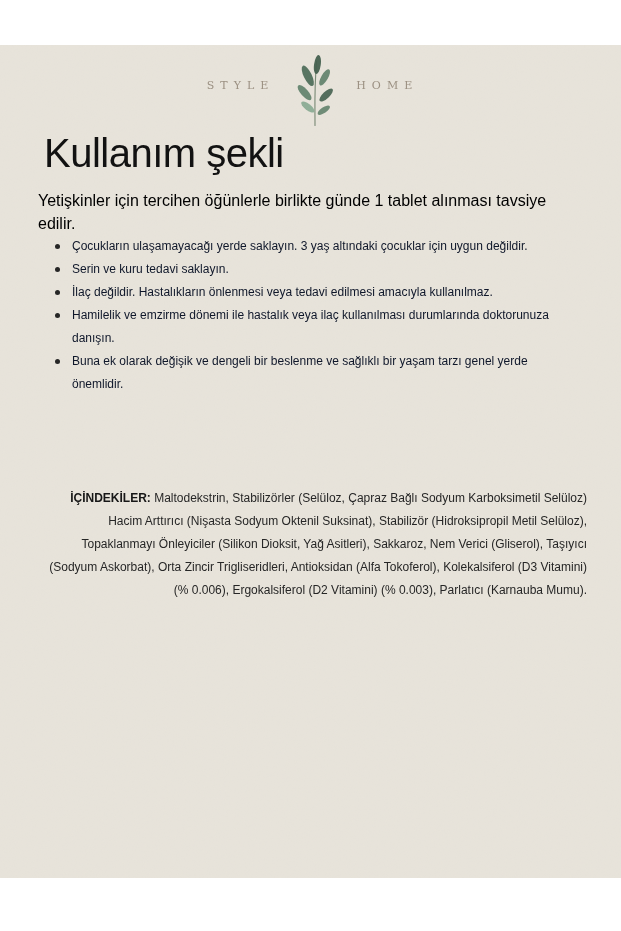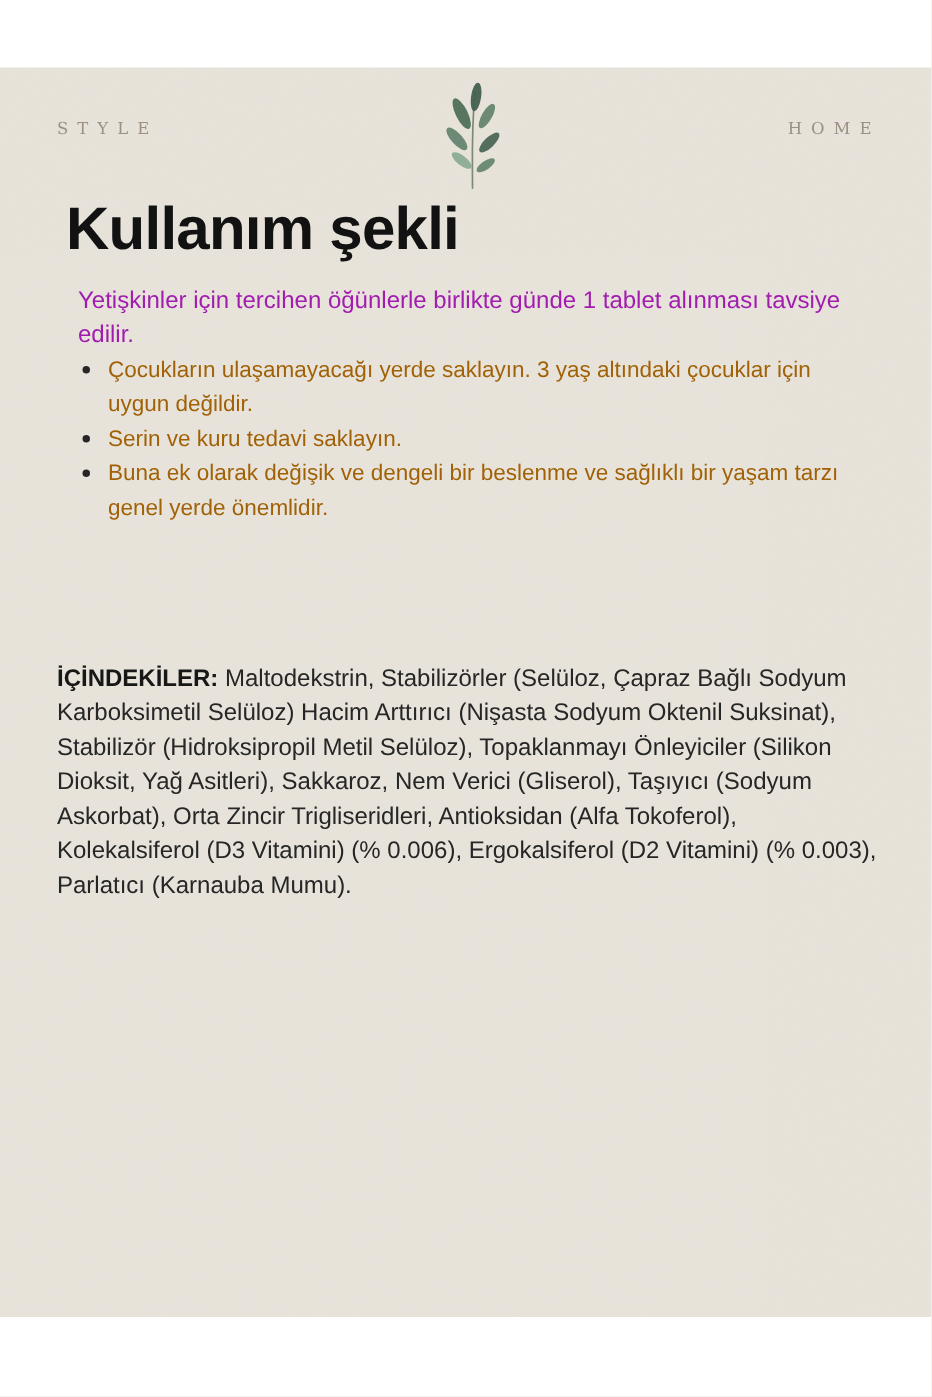--- a/index.html
+++ b/index.html
@@ -23,74 +23,75 @@
     position:absolute;inset:0;width:100%;height:100%;
     pointer-events:none;opacity:.5;
   }
   .content{position:relative;}
   
   .logo{
     margin-top:10px;
     height:72px;
     display:flex;
     align-items:center;
-    justify-content:space-between;
+    justify-content:center;
     gap:13px;
   }
   .logo-word{
     font-family:"DejaVu Serif", serif;
     font-size:11px;
     letter-spacing:6px;
     color:#9b9082;
     transform:translateY(-6px);
   }
   .branch{width:56px;height:72px;flex:0 0 auto;}
   
   h1{
     margin:4px 0 0 6px;
     font-size:40px;
     line-height:44px;
-    font-weight:bold;
+    font-weight:normal;
     letter-spacing:-0.5px;
     color:#121212;
   }
   
   .intro{
-    margin:14px 0 0 14px;
+    margin:14px 0 0 0;
     font-size:16px;
     line-height:23px;
-    color:#a21caf;
+    color:#000000;
     max-width:552px;
   }
   ul.notes{
     list-style:none;
     margin:0;padding:0;
-    font-size:15px;
+    font-size:12px;
     line-height:23px;
-    color:#a16207;
+    color:#0f172a;
     max-width:540px;
   }
   ul.notes li{
     position:relative;
     padding-left:34px;
   }
   ul.notes li::before{
     content:"";
     position:absolute;
     left:17px;top:9px;
     width:5px;height:5px;
     border-radius:50%;
     background:#262626;
   }
   .ingredients{
     margin:91px 0 0 0;
-    font-size:16px;
+    font-size:12px;
     line-height:23px;
     color:#262626;
     max-width:556px;
+    text-align:right;
   }
   .ingredients strong{
     font-weight:bold;
     color:#171717;
   }
 </style>
 </head>
 <body>
 
 <div class="canvas">
@@ -121,20 +122,22 @@
         <span class="logo-word">HOME</span>
       </div>
 
       <h1>Kullanım şekli</h1>
 
       <p class="intro">Yetişkinler için tercihen öğünlerle birlikte günde 1 tablet alınması tavsiye edilir.</p>
 
       <ul class="notes">
         <li>Çocukların ulaşamayacağı yerde saklayın. 3 yaş altındaki çocuklar için uygun değildir.</li>
         <li>Serin ve kuru tedavi saklayın.</li>
+        <li>İlaç değildir. Hastalıkların önlenmesi veya tedavi edilmesi amacıyla kullanılmaz.</li>
+        <li>Hamilelik ve emzirme dönemi ile hastalık veya ilaç kullanılması durumlarında doktorunuza danışın.</li>
         <li>Buna ek olarak değişik ve dengeli bir beslenme ve sağlıklı bir yaşam tarzı genel yerde önemlidir.</li>
       </ul>
 
       <p class="ingredients"><strong>İÇİNDEKİLER:</strong><span> Maltodekstrin, Stabilizörler (Selüloz, Çapraz Bağlı Sodyum Karboksimetil Selüloz) Hacim Arttırıcı (Nişasta Sodyum Oktenil Suksinat), Stabilizör (Hidroksipropil Metil Selüloz), Topaklanmayı Önleyiciler (Silikon Dioksit, Yağ Asitleri), Sakkaroz, Nem Verici (Gliserol), Taşıyıcı (Sodyum Askorbat), Orta Zincir Trigliseridleri, Antioksidan (Alfa Tokoferol), Kolekalsiferol (D3 Vitamini) (% 0.006), Ergokalsiferol (D2 Vitamini) (% 0.003), Parlatıcı (Karnauba Mumu).</span></p>
 
     </div>
   </div>
 </div>
 
 </body></html>

